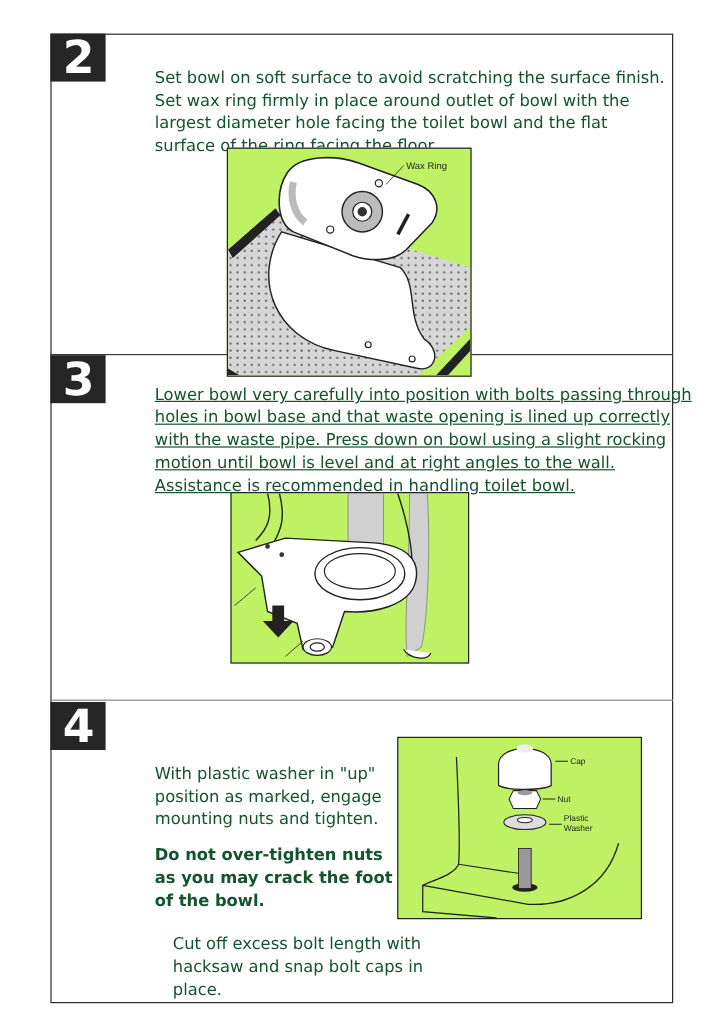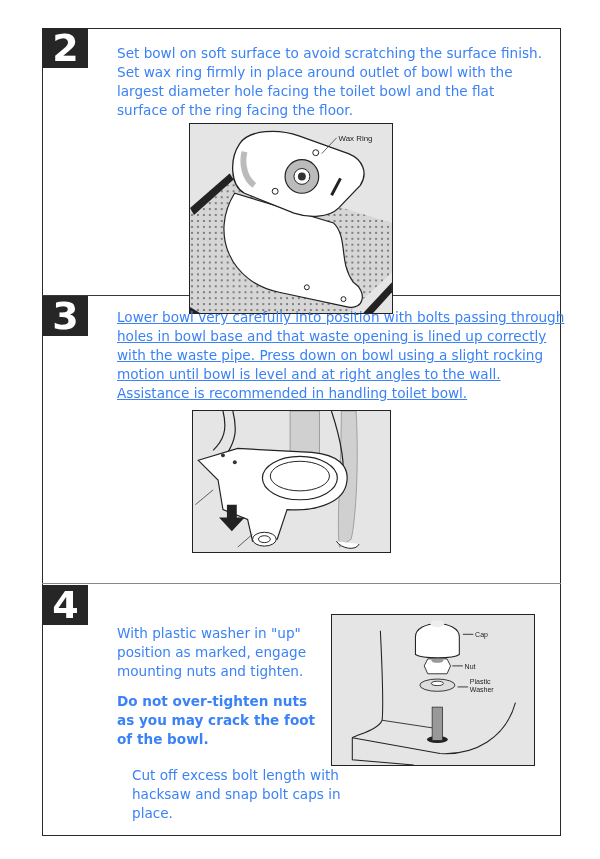--- a/index.html
+++ b/index.html
@@ -14,25 +14,25 @@
   .divider {
     position:absolute; left:42px; width:519px; height:0;
     border-top:1.5px solid #3a3a3a;
   }
   .badge {
     position:absolute; width:46px; height:40px; background:#262626; color:#fff;
     font-family:"DejaVu Sans", sans-serif; font-weight:bold; font-size:38px; line-height:40px;
     text-align:center; letter-spacing:-1px;
   }
   .para {
-    position:absolute; font-size:13.6px; line-height:19px; color:#3b82f6; margin:4px;
+    position:absolute; font-size:13.6px; line-height:19px; color:#14532d; margin:16px;
   }
   .para.bold { font-weight:bold; }
   .illus {
-    position:absolute; border:1.5px solid #222; box-sizing:border-box; background:#e5e5e5; overflow:hidden;
+    position:absolute; border:1.5px solid #222; box-sizing:border-box; background:#bef264; overflow:hidden;
   }
   .illus svg { display:block; width:100%; height:100%; }
   .lbl { font-family:"Liberation Sans", sans-serif; font-size:8px; fill:#222; }
 </style>
 </head>
 <body>
 
 <div class="frame"></div>
 <div class="divider" style="top:295px;"></div>
 <div class="divider" style="top:583px;border-top-color:#888;"></div>

